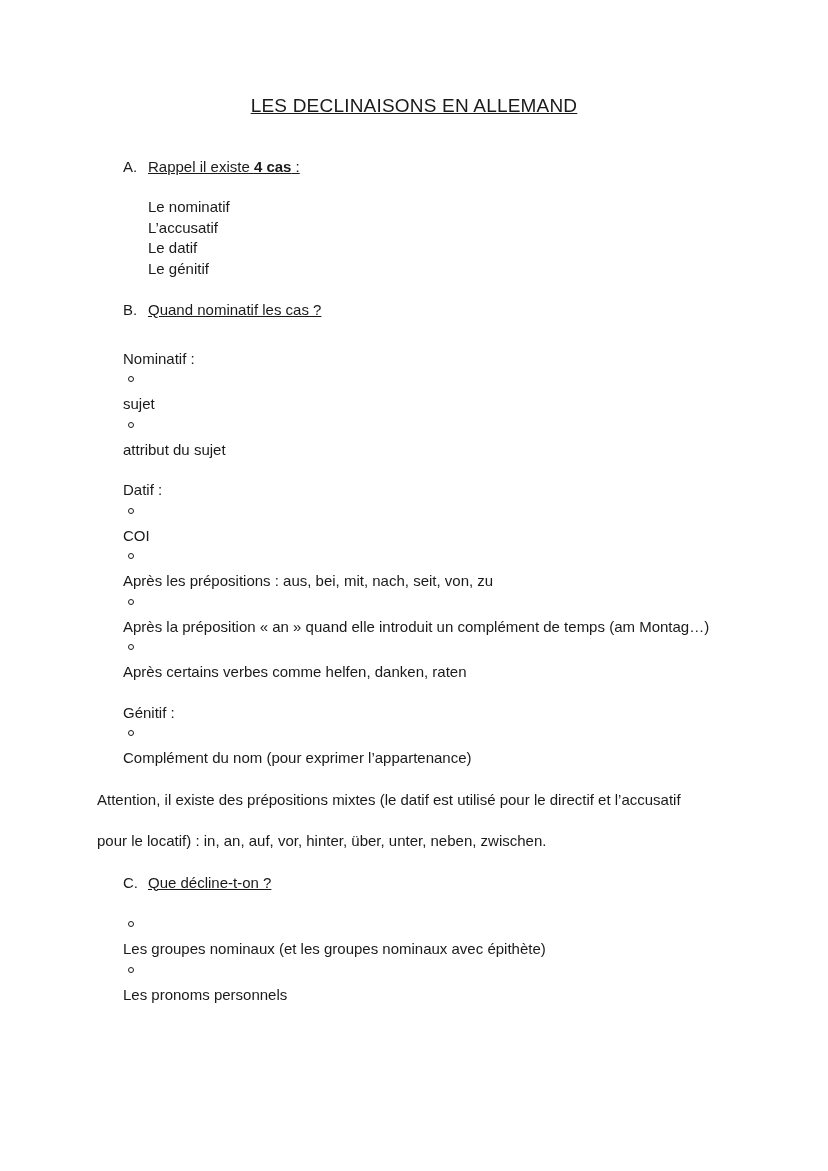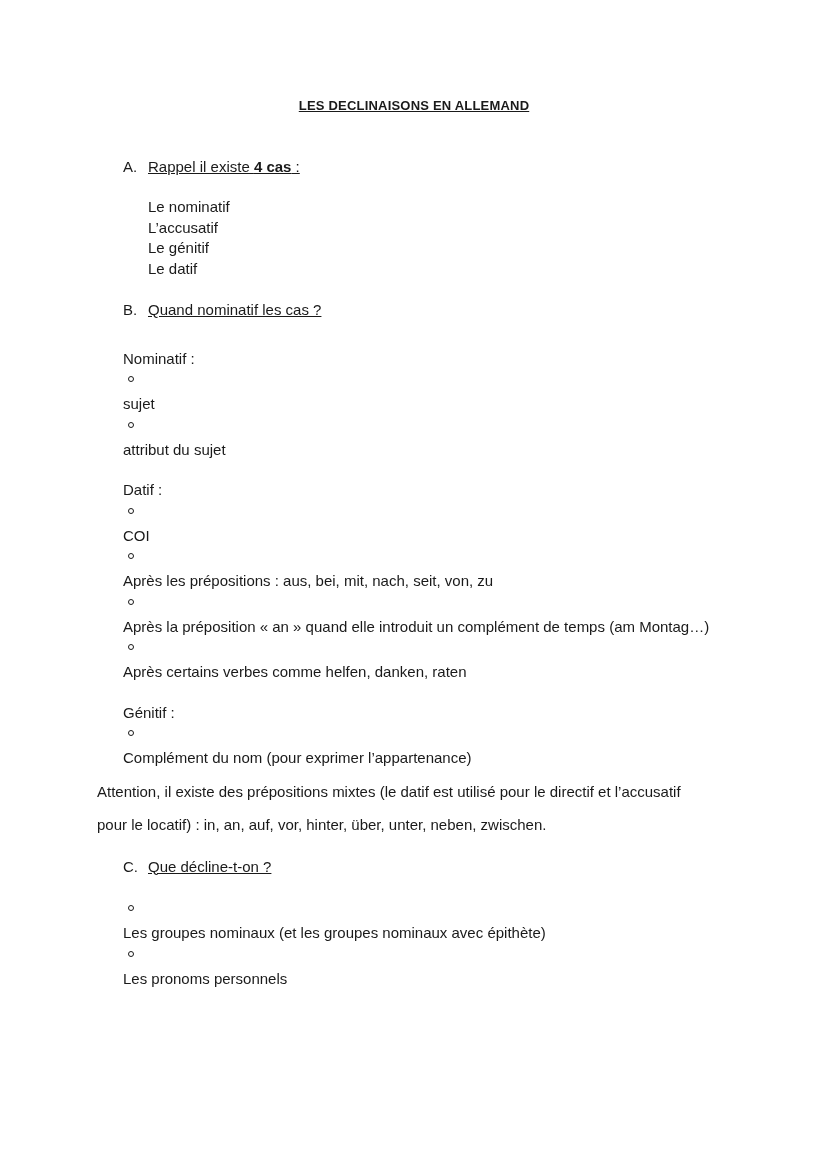--- a/index.html
+++ b/index.html
@@ -14,22 +14,22 @@
     overflow: hidden;
   }
   .page {
     width: 828px;
     height: 1171px;
     padding: 96px 97px 40px 97px;
     background: #ffffff;
   }
   .title {
     text-align: center;
-    font-weight: bold;
-    font-size: 13px;
+    font-weight: normal;
+    font-size: 19px;
     text-decoration: underline;
     letter-spacing: 0.2px;
   }
   .heading {
     display: flex;
     margin-left: 26px;
   }
   .heading .letter {
     width: 25px;
     flex: 0 0 25px;
@@ -66,21 +66,21 @@
     height: 6px;
     border: 1.2px solid #1a1a1a;
     border-radius: 50%;
     margin-left: 5px;
     margin-top: 7px;
   }
   .bullet-text {
     flex: 1 1 auto;
   }
   .note {
-    margin-top: 13px;
+    margin-top: 21px;
   }
   .note-2 {
   }
   .c-list {
     margin-top: 21px;
     margin-left: 26px;
   }
   b { font-weight: bold; }
 </style>
 </head>
@@ -91,22 +91,22 @@
   <h1 class="title">LES DECLINAISONS EN ALLEMAND</h1>
 
   <div class="heading heading-a">
     <span class="letter">A.</span>
     <span class="heading-text"><span>Rappel il existe </span><b>4 cas</b><span> :</span></span>
   </div>
 
   <div class="plain-list">
     <div class="plain-item">Le nominatif</div>
     <div class="plain-item">L’accusatif</div>
+    <div class="plain-item">Le datif</div>
     <div class="plain-item">Le génitif</div>
-    <div class="plain-item">Le datif</div>
   </div>
 
   <div class="heading heading-b">
     <span class="letter">B.</span>
     <span class="heading-text">Quand nominatif les cas ?</span>
   </div>
 
   <div class="group g0">
     <div class="group-label">Nominatif :</div>
     <div class="bullet-list">

